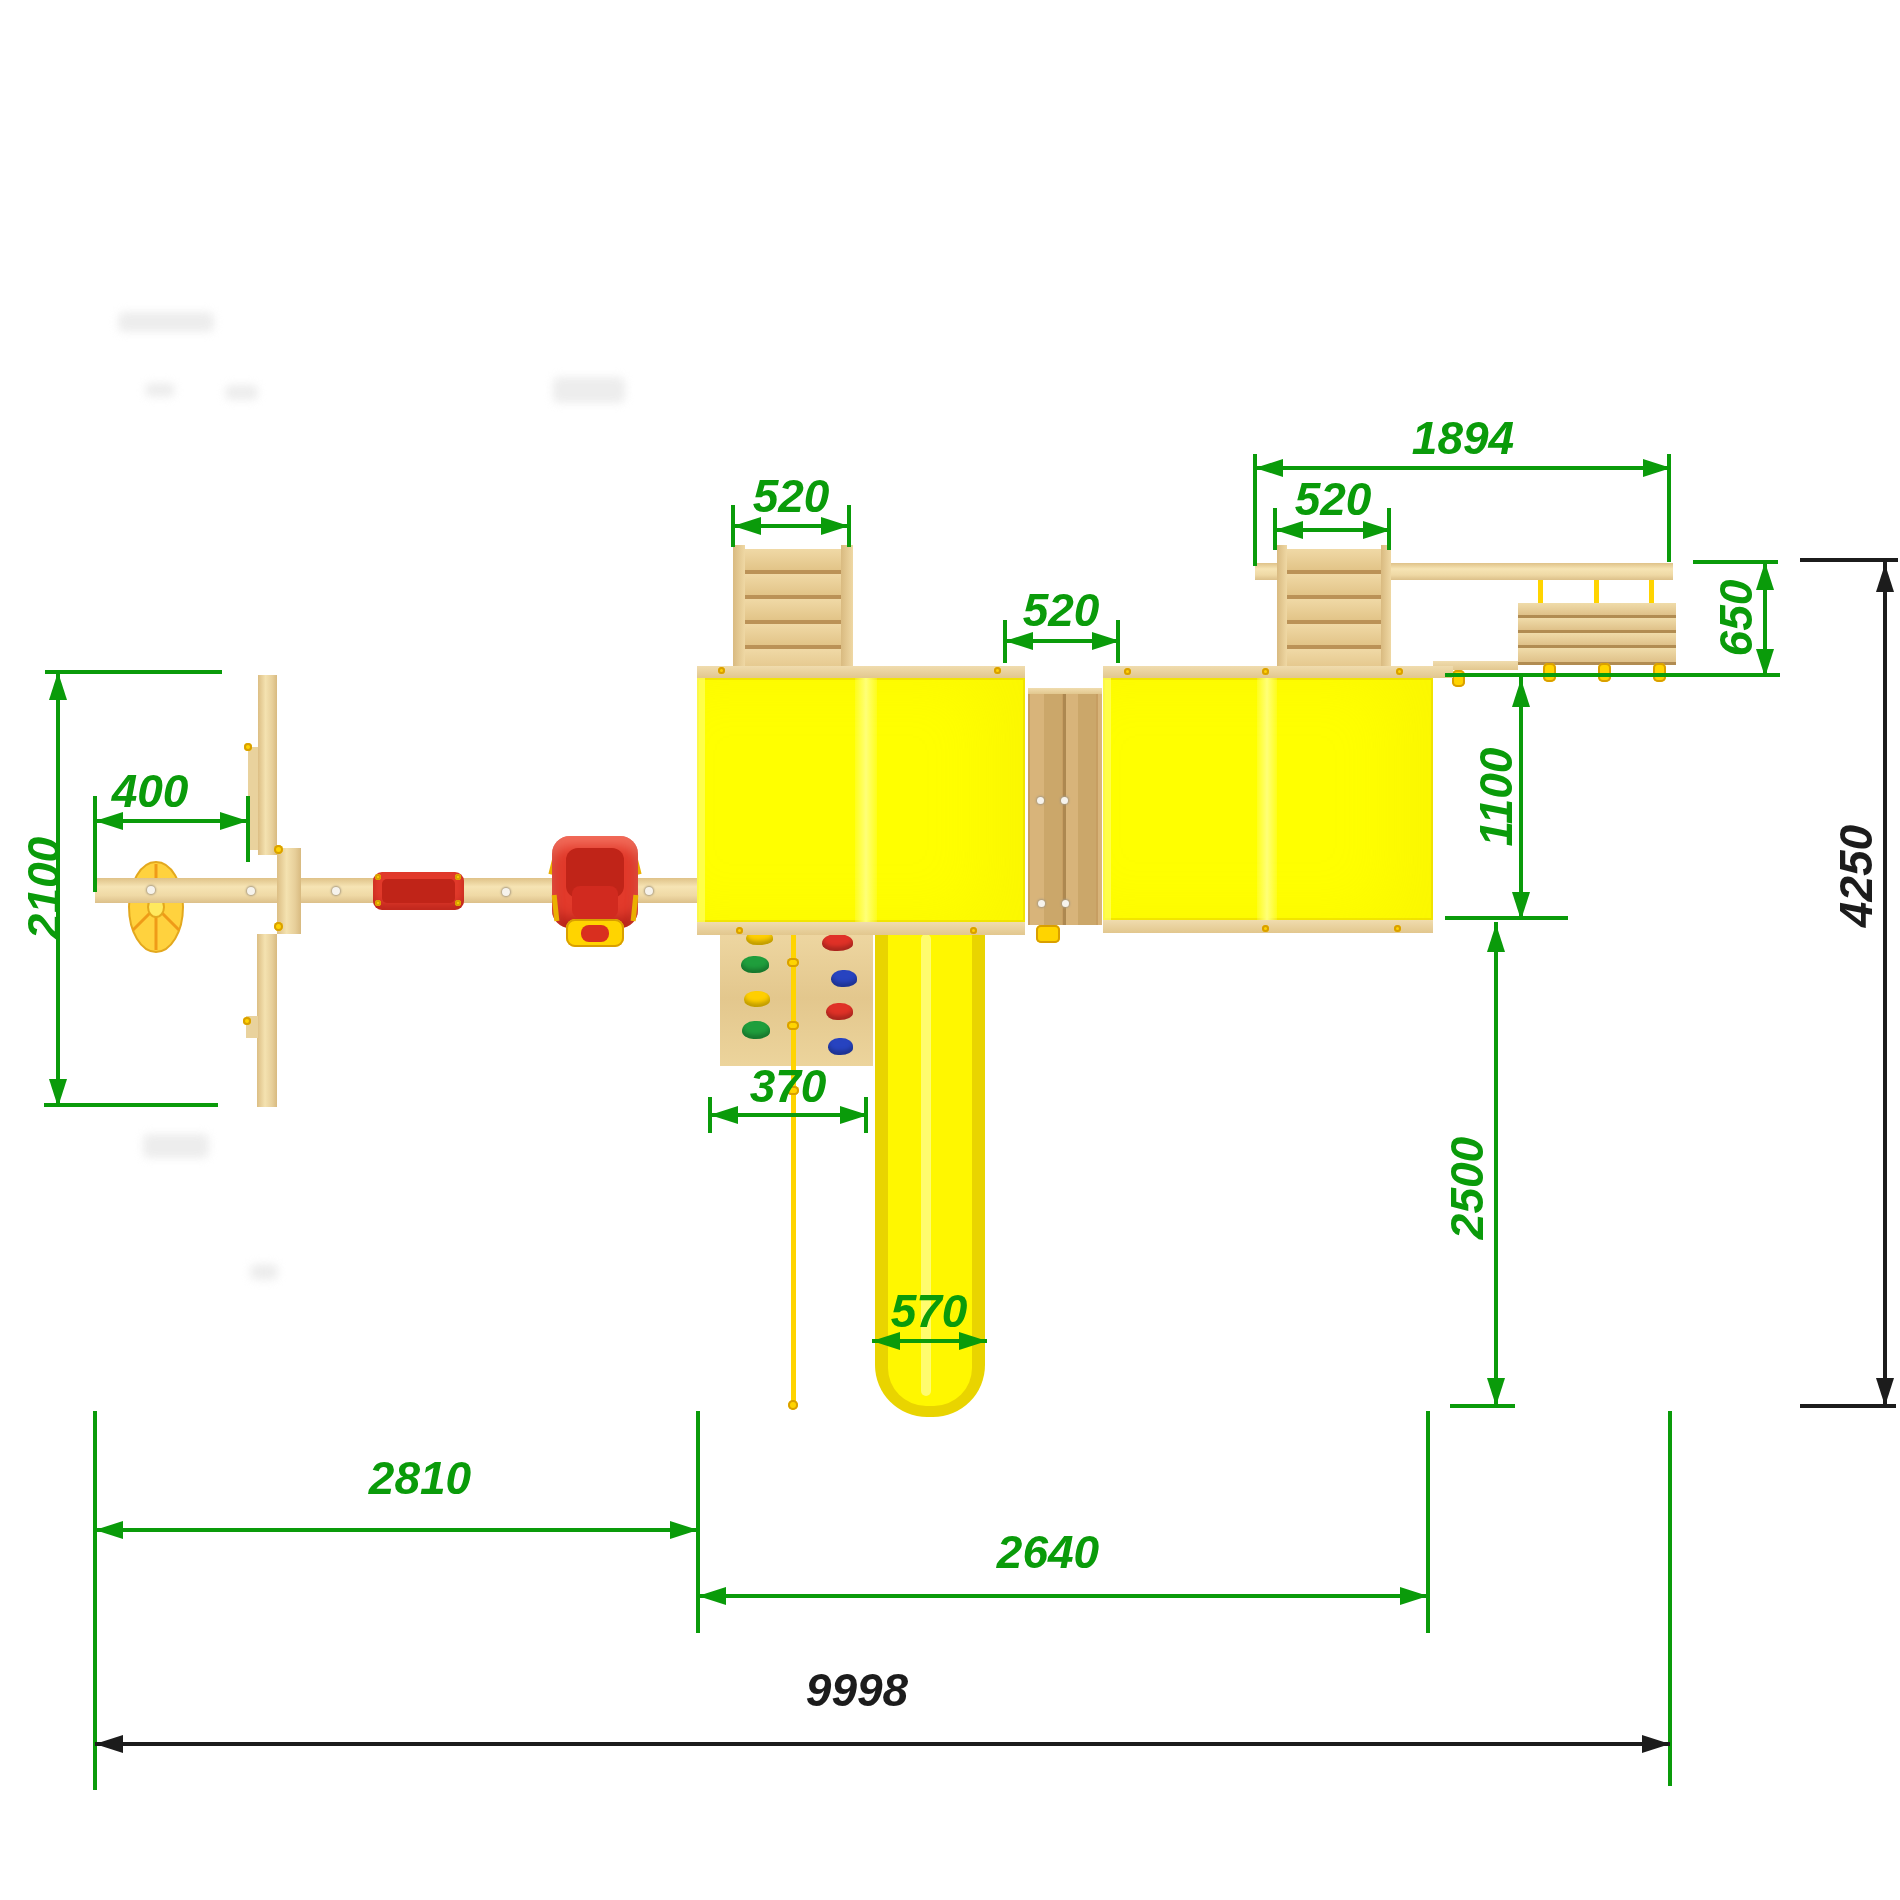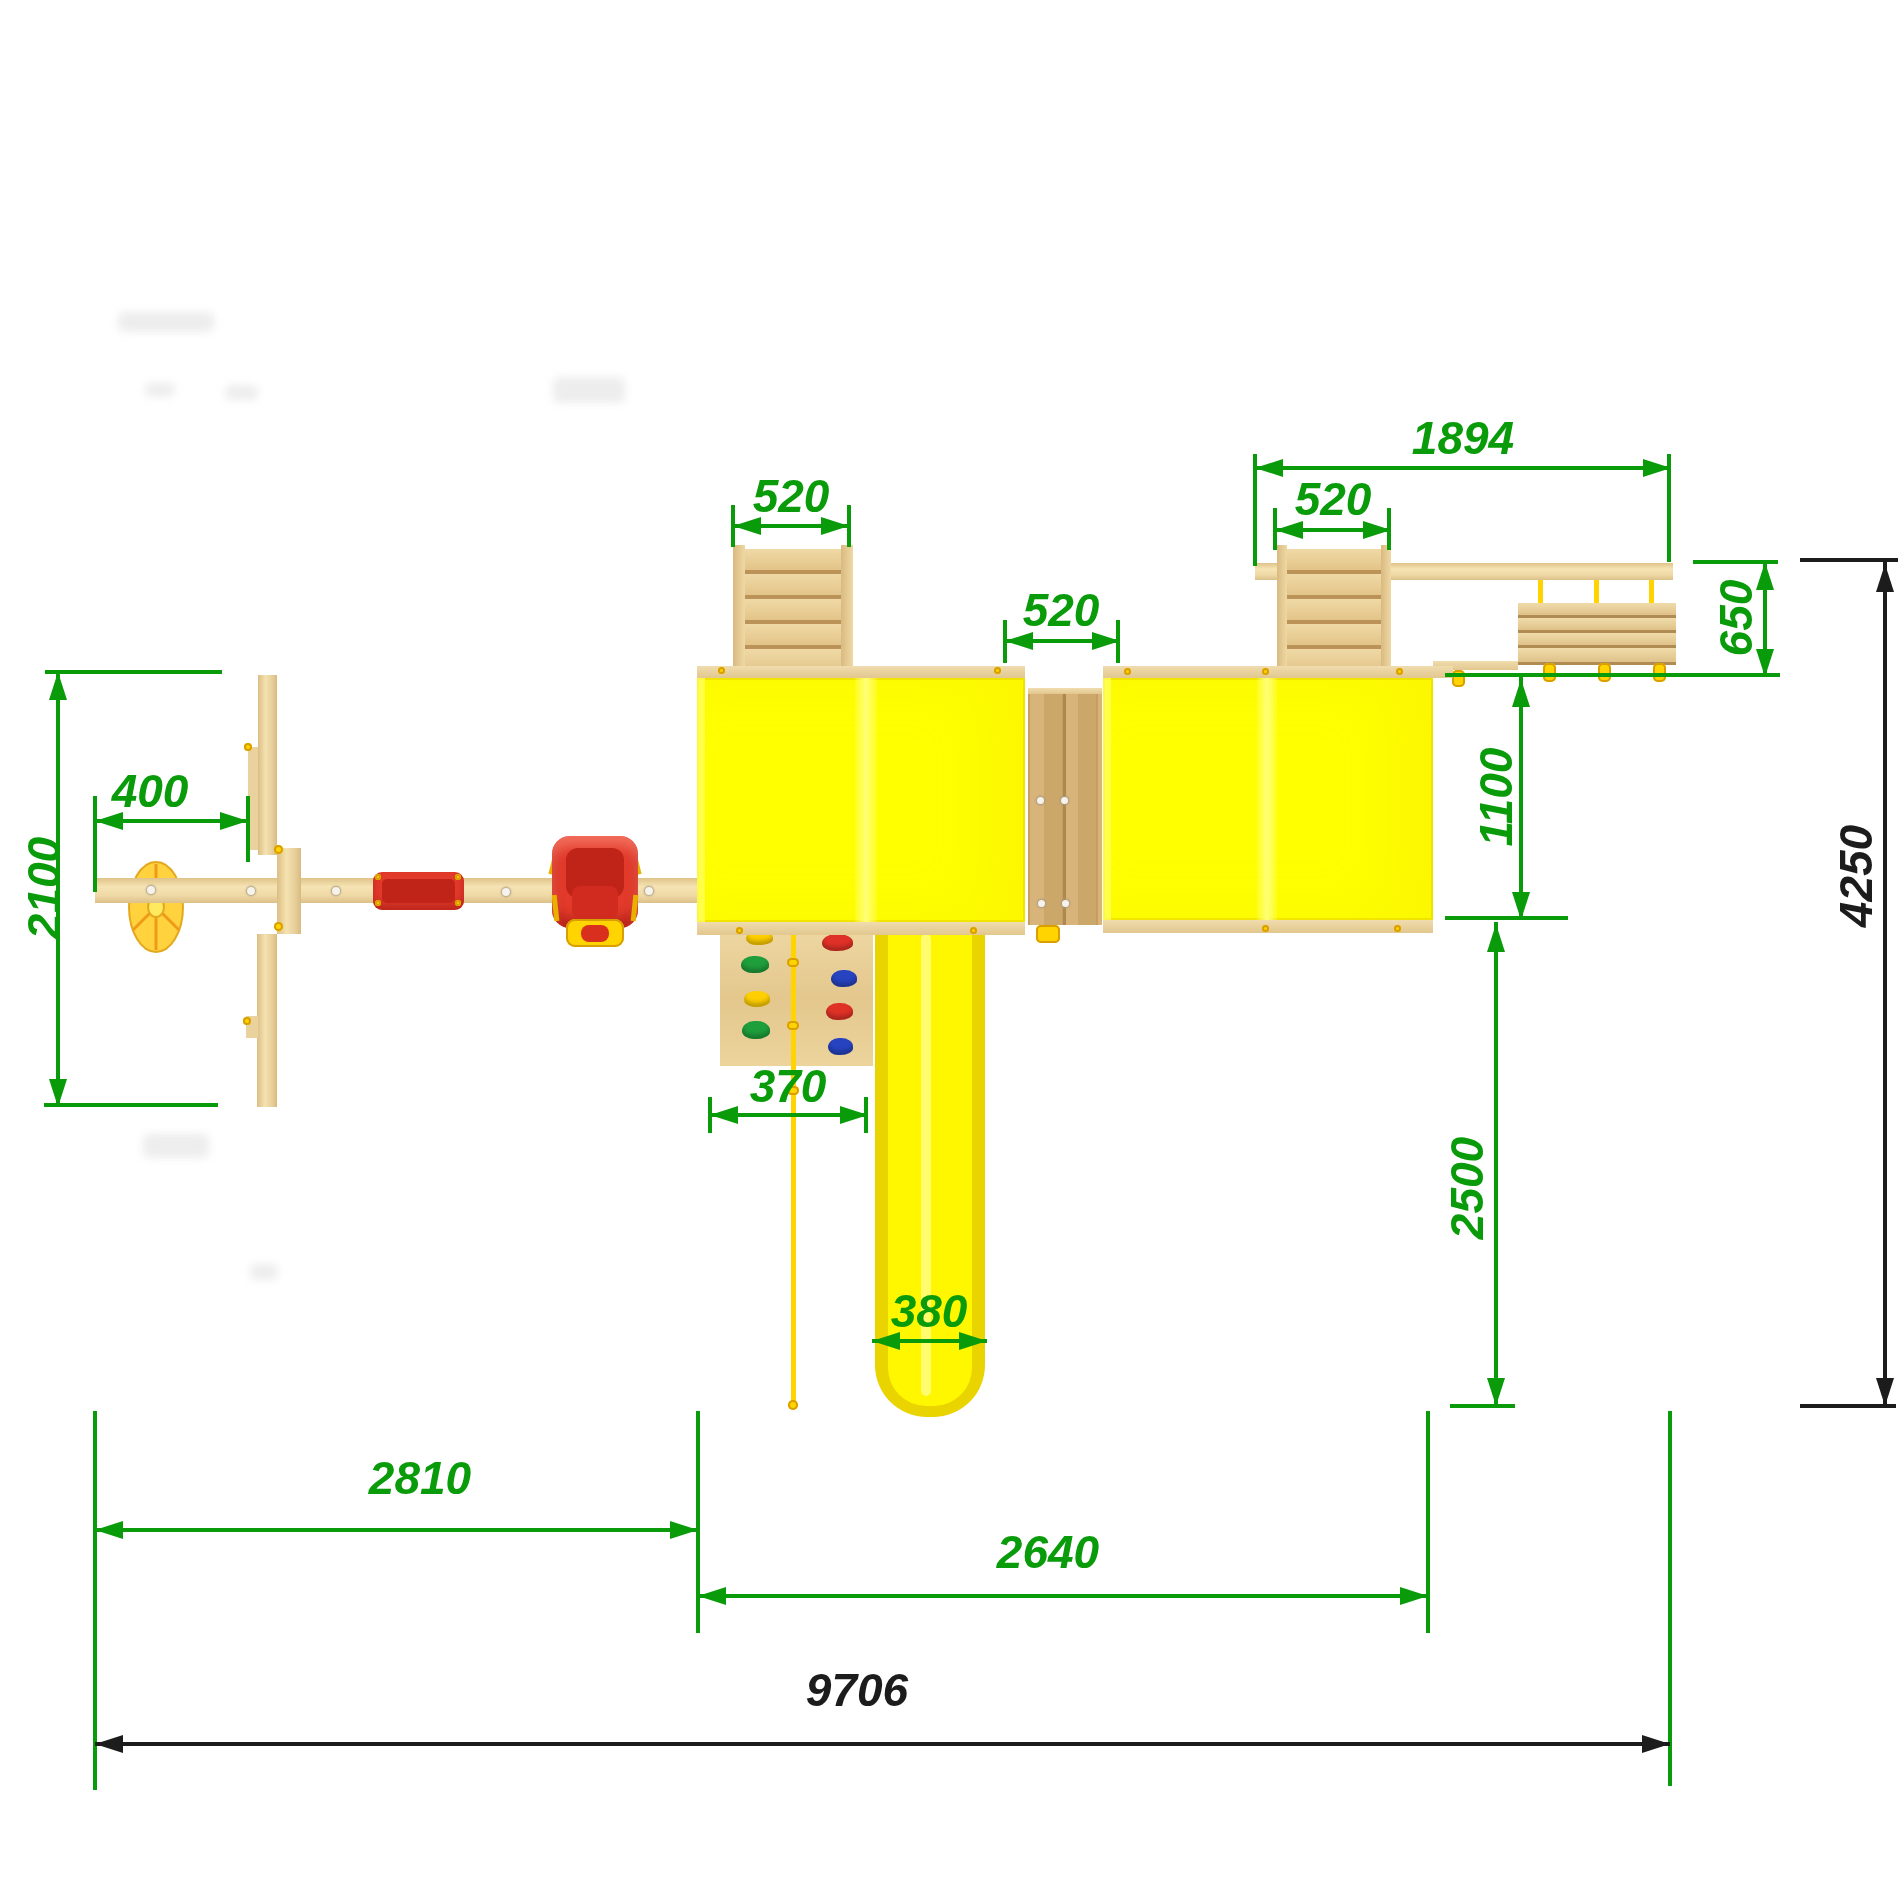--- a/index.html
+++ b/index.html
@@ -282,21 +282,21 @@
     <div class="dimh" style="left:710px;top:1113px;width:158px"></div>
     <div class="aL" style="left:710px;top:1106px"></div>
     <div class="aR" style="left:840px;top:1106px"></div>
     <div class="lbl" style="left:788px;top:1086px">370</div>
   </div>
 
   <div>
     <div class="dimh" style="left:872px;top:1339px;width:115px"></div>
     <div class="aL" style="left:872px;top:1332px"></div>
     <div class="aR" style="left:959px;top:1332px"></div>
-    <div class="lbl" style="left:929px;top:1311px">380</div>
+    <div class="lbl" style="left:929px;top:1311px">570</div>
   </div>
 
   <div class="dimv" style="left:93px;top:1411px;height:379px"></div>
   <div class="dimv" style="left:696px;top:1411px;height:222px"></div>
   <div class="dimv" style="left:1426px;top:1411px;height:222px"></div>
   <div class="dimv" style="left:1668px;top:1411px;height:375px"></div>
 
   <div>
     <div class="dimh" style="left:95px;top:1528px;width:603px"></div>
     <div class="aL" style="left:95px;top:1521px"></div>
@@ -308,21 +308,21 @@
     <div class="dimh" style="left:698px;top:1594px;width:730px"></div>
     <div class="aL" style="left:698px;top:1587px"></div>
     <div class="aR" style="left:1400px;top:1587px"></div>
     <div class="lbl" style="left:1048px;top:1552px">2640</div>
   </div>
 
   <div>
     <div class="dimh blk" style="left:95px;top:1742px;width:1575px"></div>
     <div class="aL blk" style="left:95px;top:1735px"></div>
     <div class="aR blk" style="left:1642px;top:1735px"></div>
-    <div class="lbl blk" style="left:857px;top:1690px">9706</div>
+    <div class="lbl blk" style="left:857px;top:1690px">9998</div>
   </div>
 
   <div>
     <div class="dimh blk" style="left:1800px;top:558px;width:98px"></div>
     <div class="dimh blk" style="left:1800px;top:1404px;width:96px"></div>
     <div class="dimv blk" style="left:1883px;top:562px;height:844px"></div>
     <div class="aU blk" style="left:1876px;top:564px"></div>
     <div class="aD blk" style="left:1876px;top:1378px"></div>
     <div class="lbl rot blk" style="left:1856px;top:876px">4250</div>
   </div>

